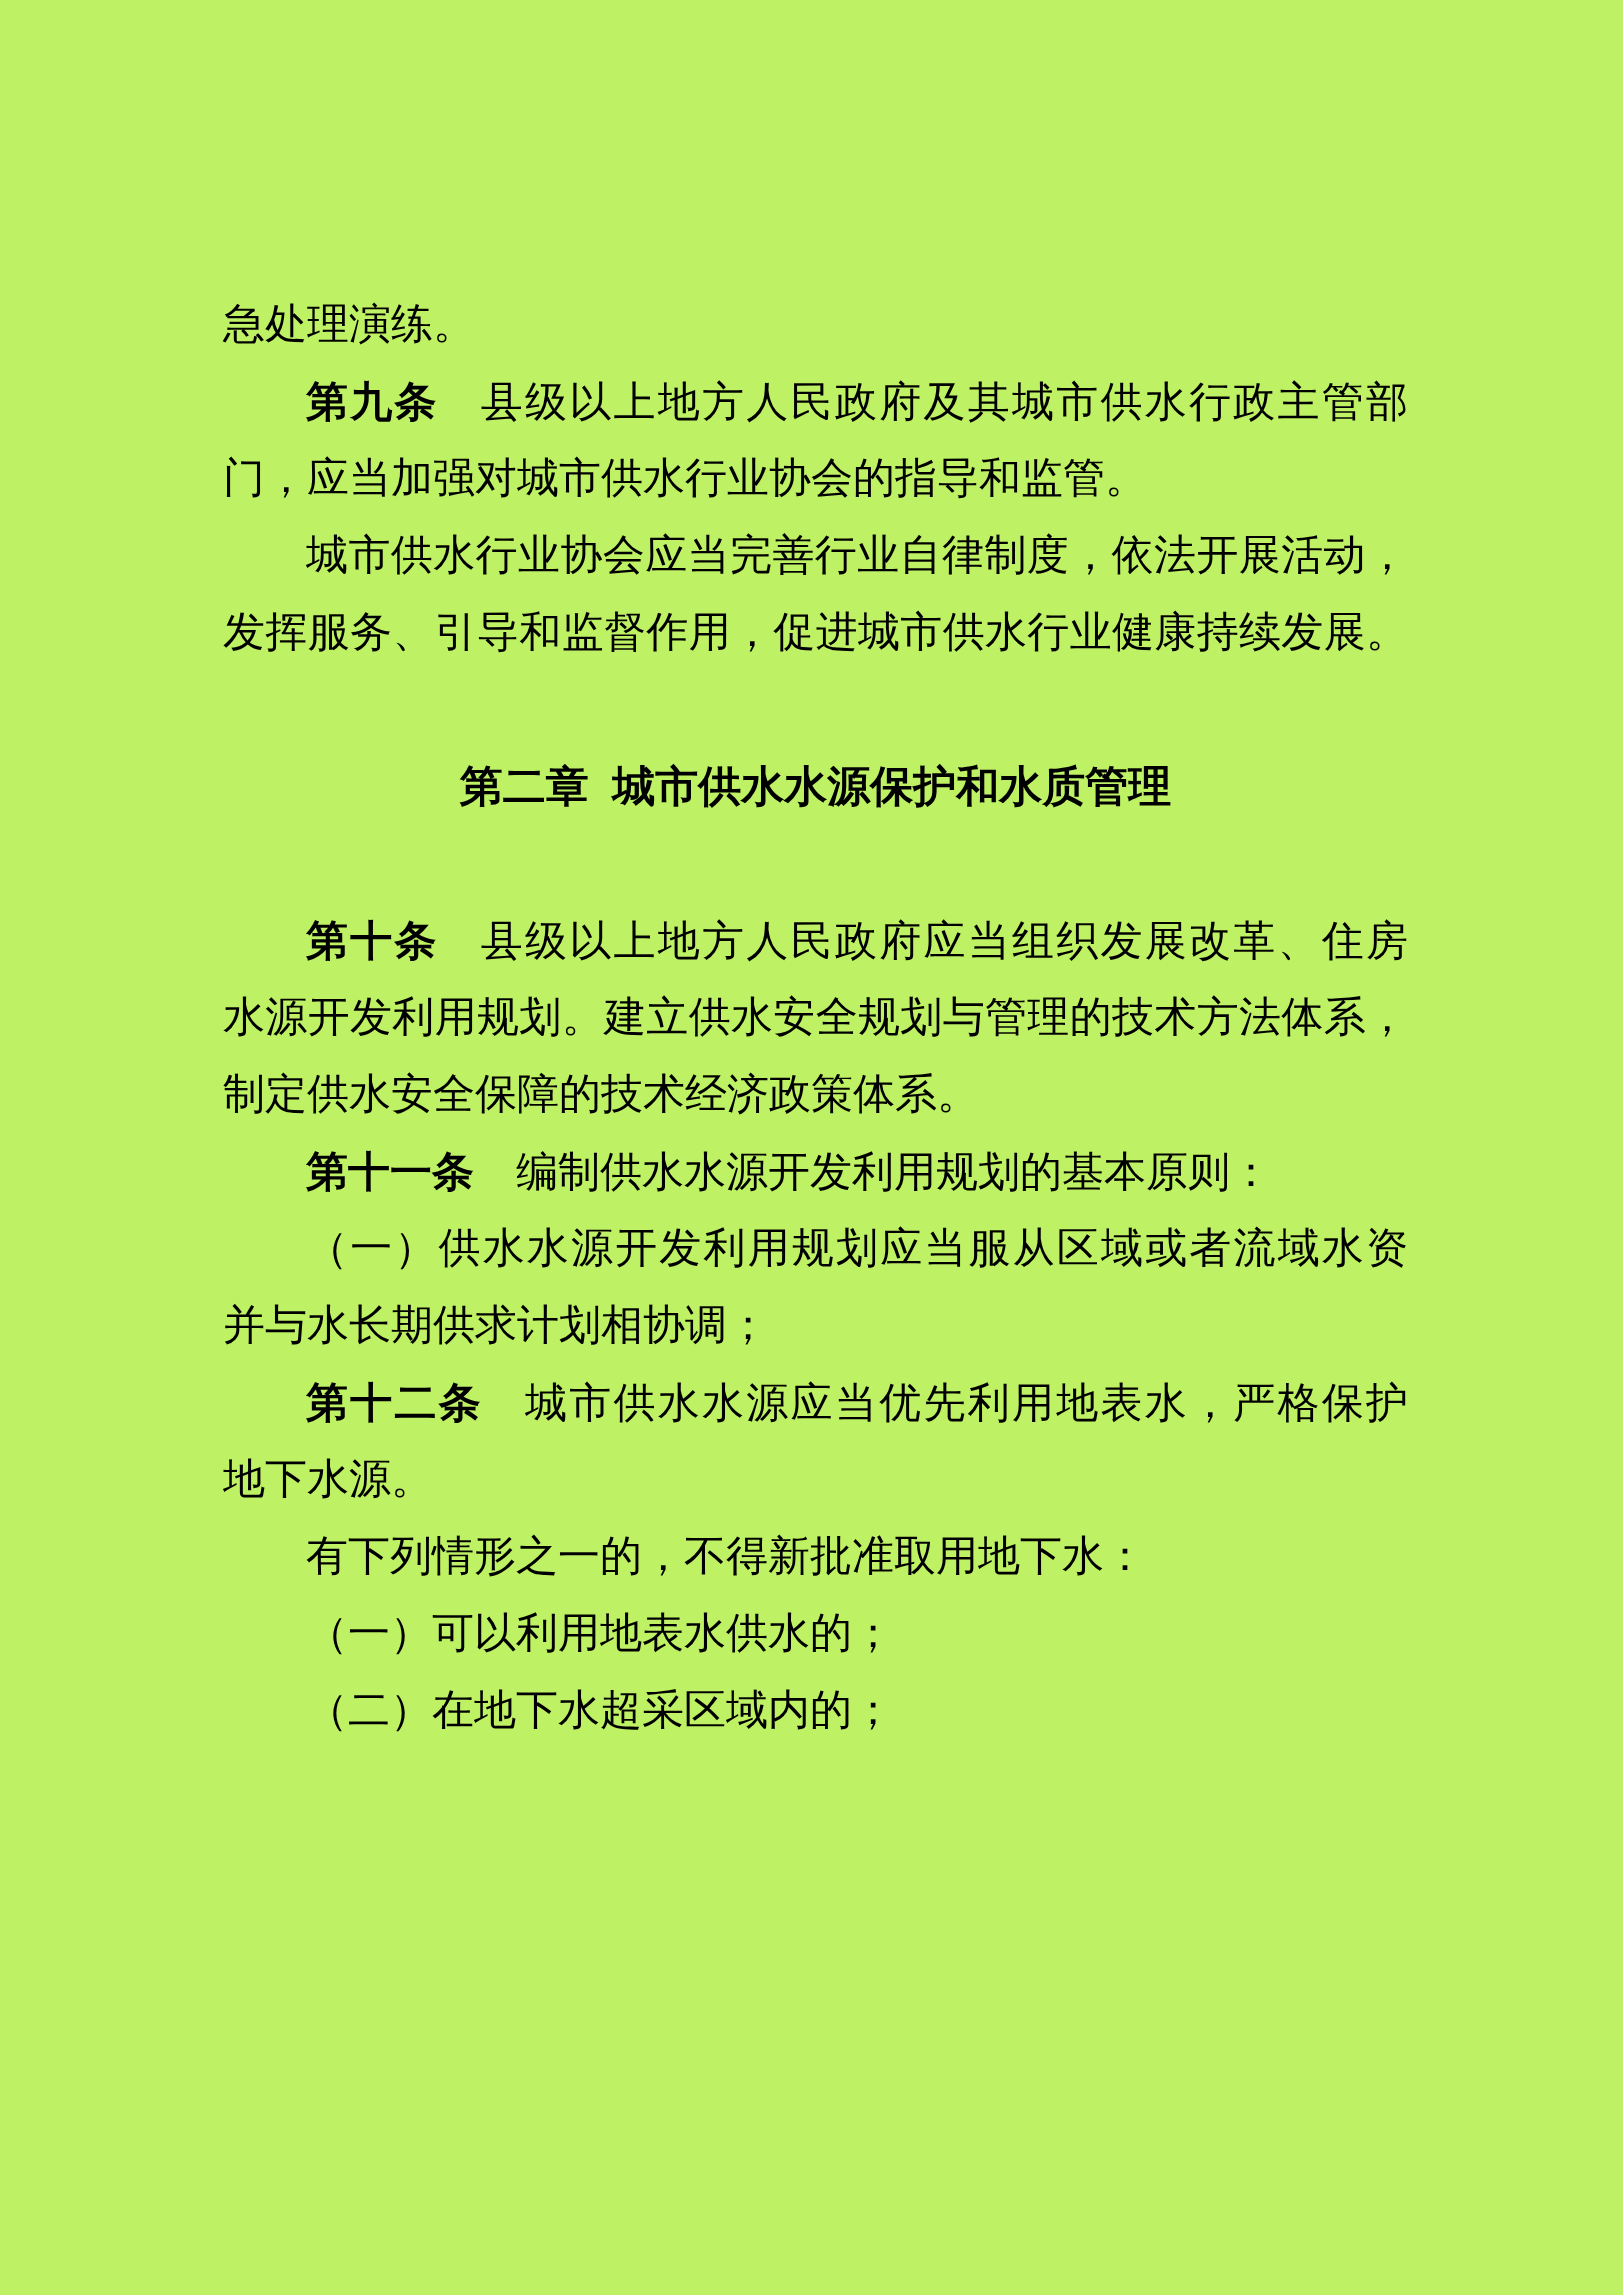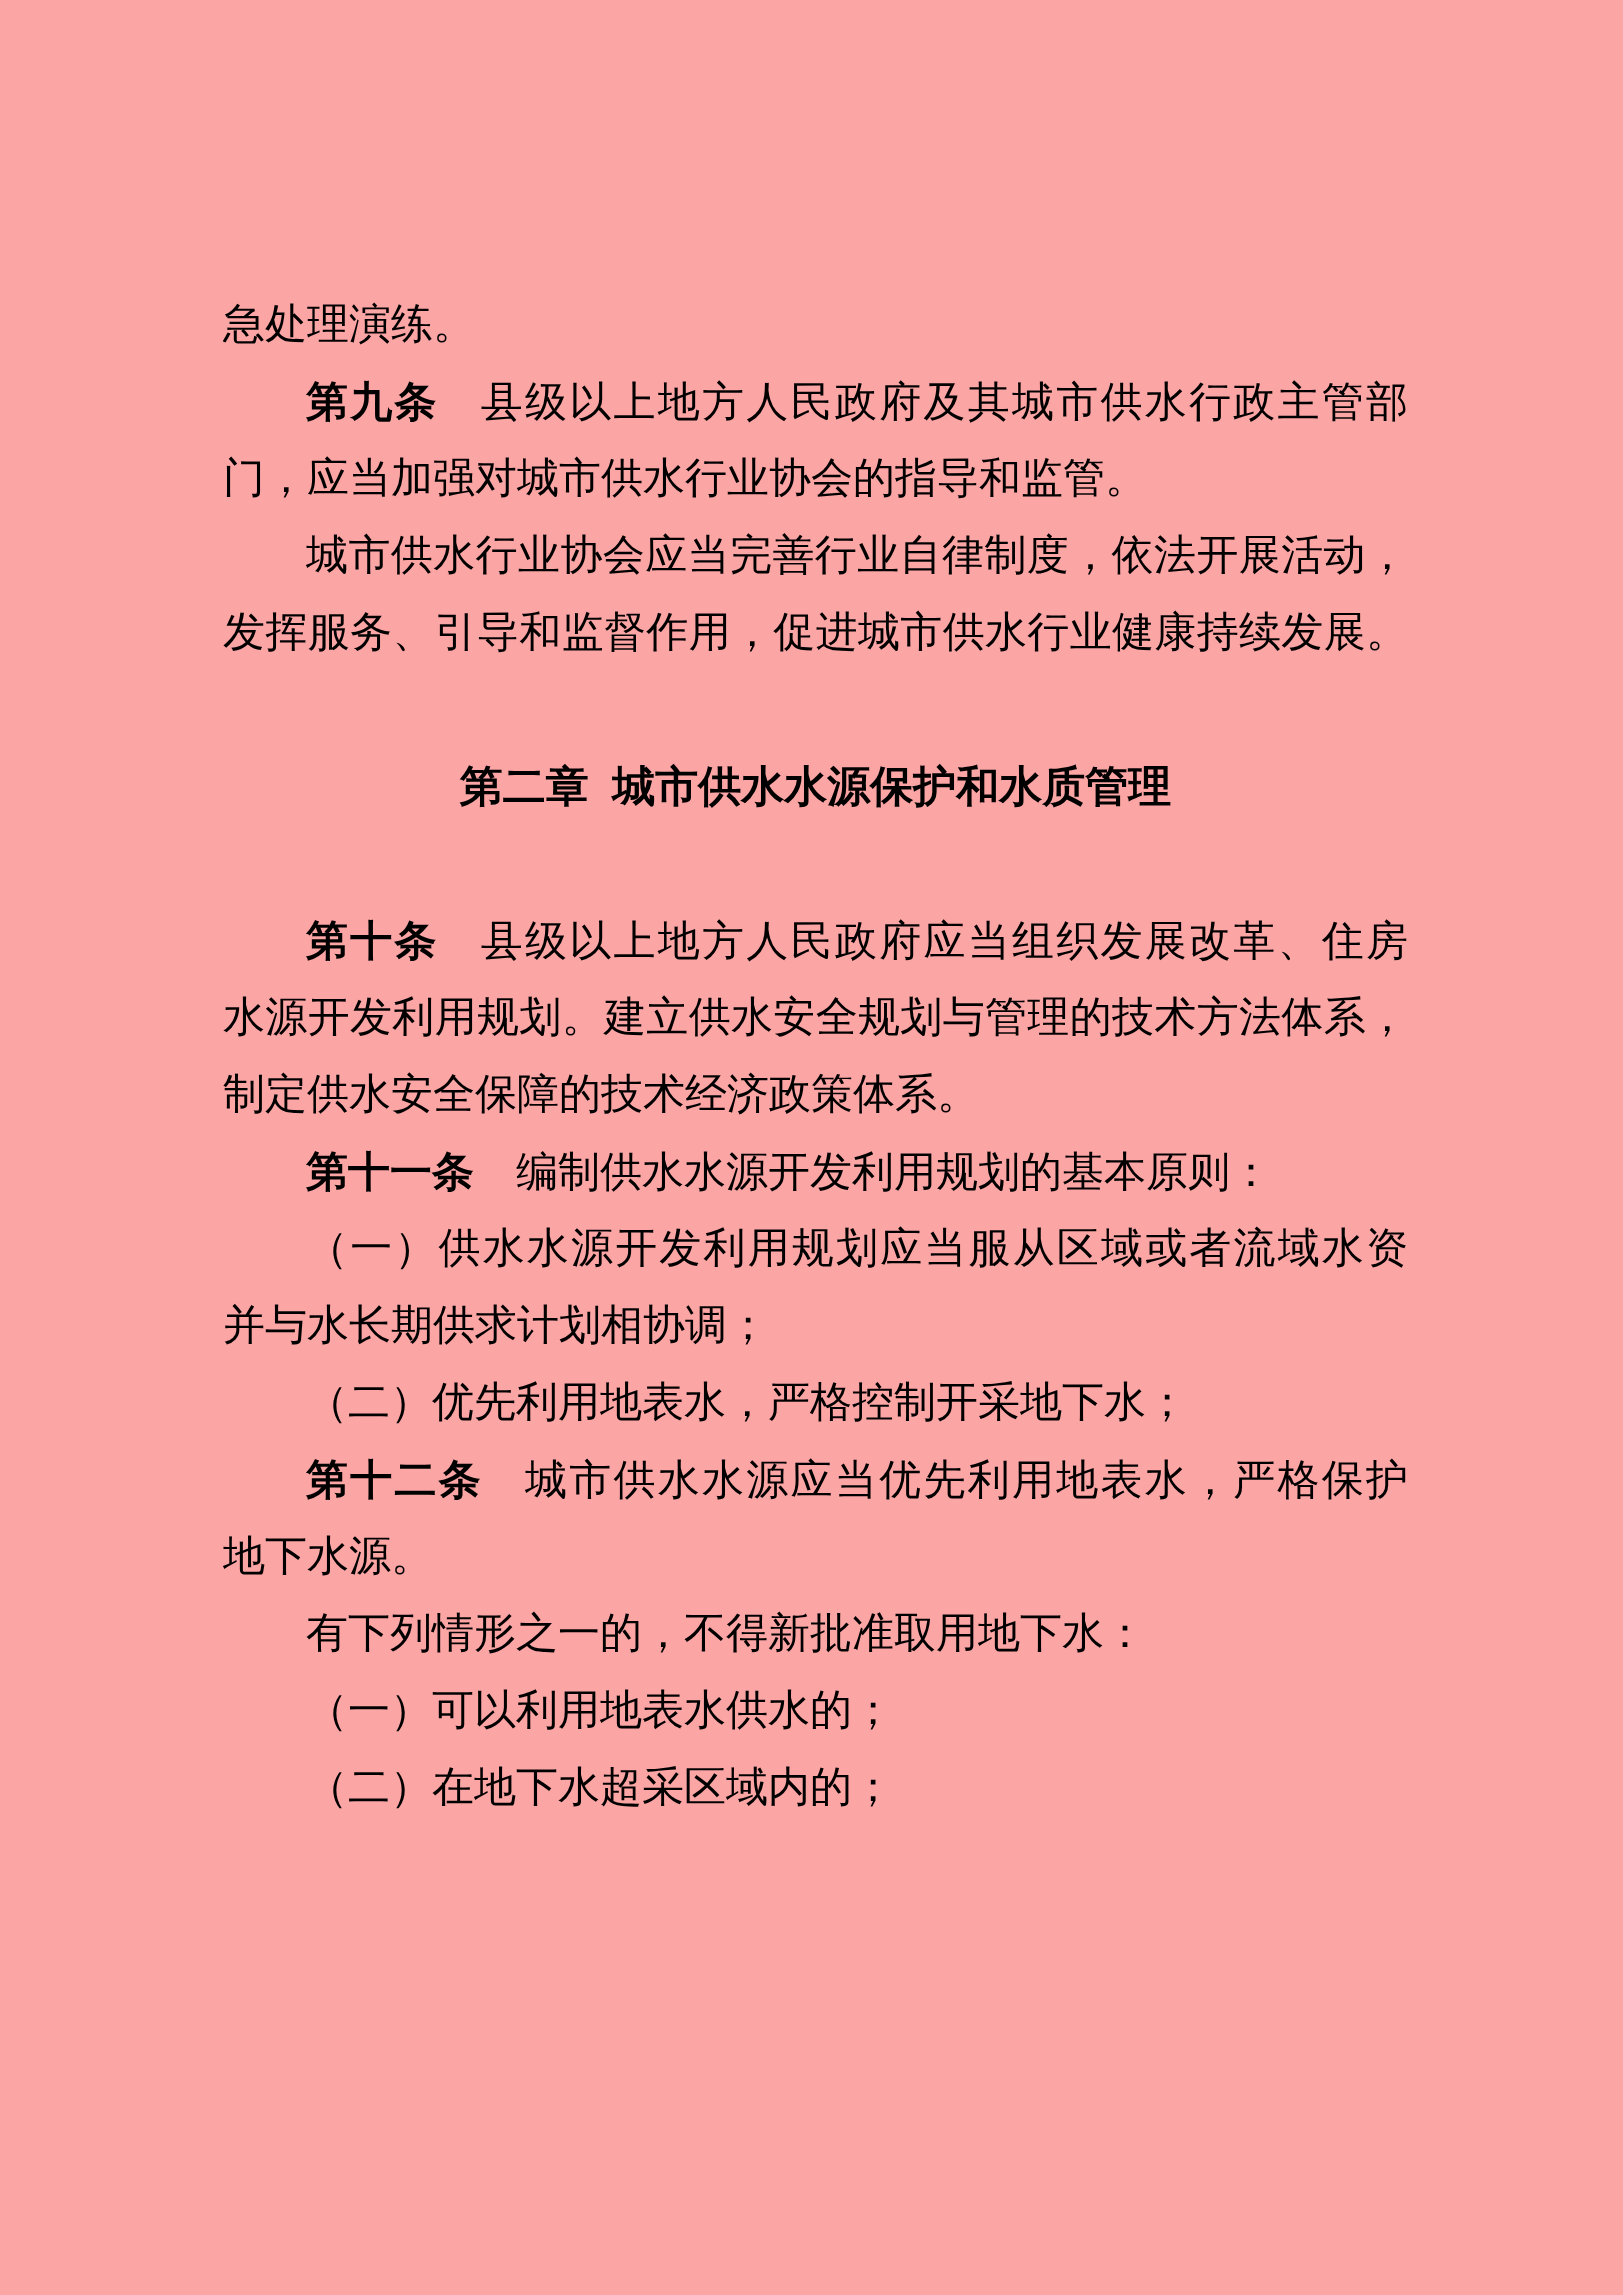--- a/index.html
+++ b/index.html
@@ -54,37 +54,36 @@
   .article-label {
     font-weight: 700;
     font-family: "Liberation Sans", sans-serif;
     margin-right: 1em;
     text-align: center;
   }
 </style>
 </head>
 <body>
 
-<div class="page" style="background: #fca5a5;">
+<div class="page" style="background: #bef264;">
   <div class="text-block" style="color: rgb(0, 0, 0);">
       <div class="line"><span>急处理演练。</span></div>
       <div class="line indent justify"><span class="article-label">第九条</span><span>县级以上地方人民政府及其城市供水行政主管部</span></div>
       <div class="line"><span>门，应当加强对城市供水行业协会的指导和监管。</span></div>
       <div class="line indent justify"><span>城市供水行业协会应当完善行业自律制度，依法开展活动，</span></div>
       <div class="line justify"><span>发挥服务、引导和监督作用，促进城市供水行业健康持续发展。</span></div>
       <div class="blank-line"></div>
       <div class="heading"><span class="chapter-label">第二章</span><span>城市供水水源保护和水质管理</span></div>
       <div class="blank-line"></div>
       <div class="line indent justify"><span class="article-label">第十条</span><span>县级以上地方人民政府应当组织发展改革、住房</span></div>
       <div class="line justify"><span>水源开发利用规划。建立供水安全规划与管理的技术方法体系，</span></div>
       <div class="line"><span>制定供水安全保障的技术经济政策体系。</span></div>
       <div class="line indent"><span class="article-label">第十一条</span><span>编制供水水源开发利用规划的基本原则：</span></div>
       <div class="line indent justify"><span>（一）供水水源开发利用规划应当服从区域或者流域水资</span></div>
       <div class="line"><span>并与水长期供求计划相协调；</span></div>
-      <div class="line indent"><span>（二）优先利用地表水，严格控制开采地下水；</span></div>
       <div class="line indent justify"><span class="article-label">第十二条</span><span>城市供水水源应当优先利用地表水，严格保护</span></div>
       <div class="line"><span>地下水源。</span></div>
       <div class="line indent"><span>有下列情形之一的，不得新批准取用地下水：</span></div>
       <div class="line indent"><span>（一）可以利用地表水供水的；</span></div>
       <div class="line indent"><span>（二）在地下水超采区域内的；</span></div>
     </div>
 </div>
 
 
 </body></html>

